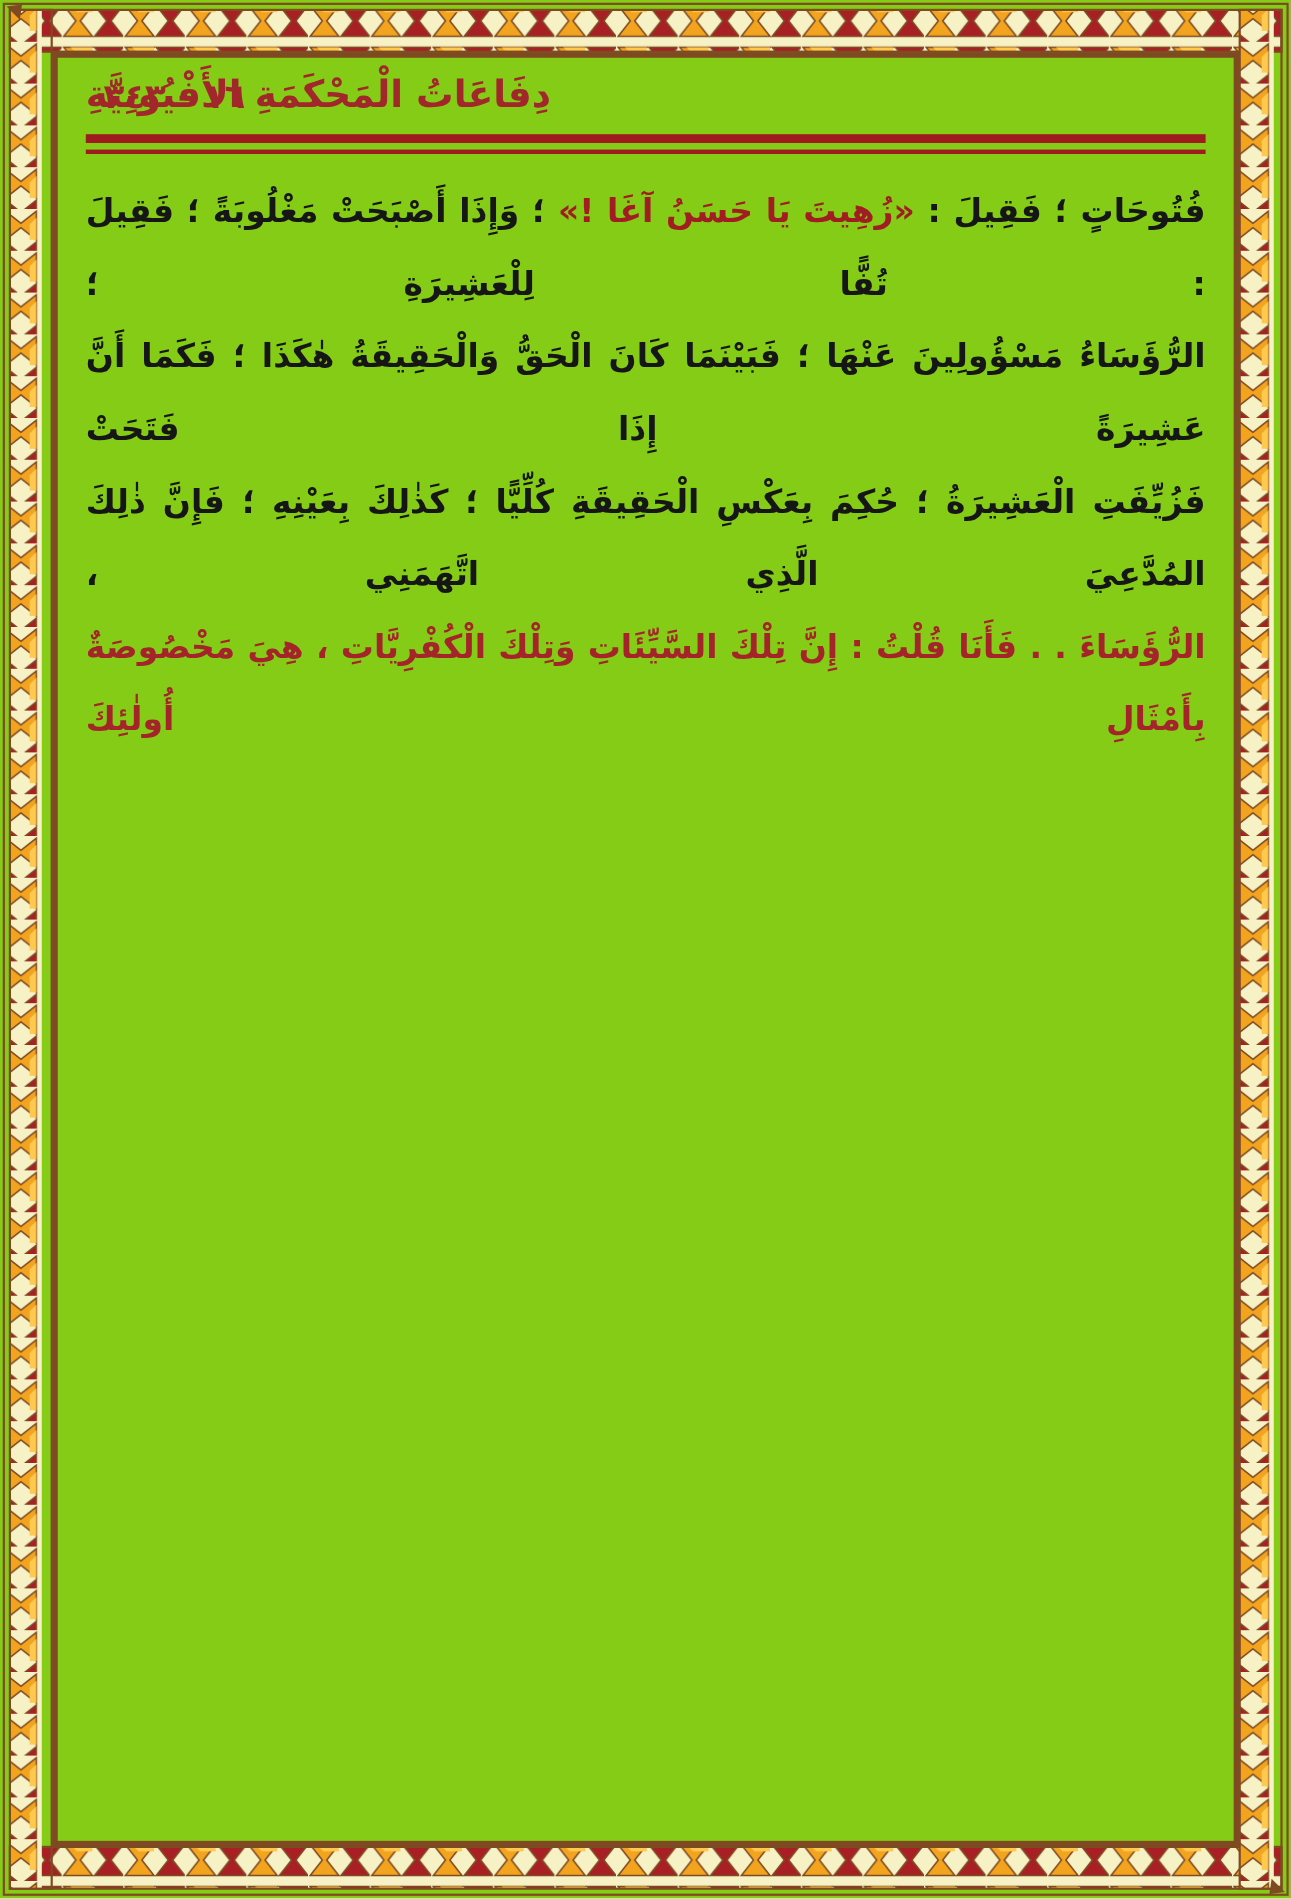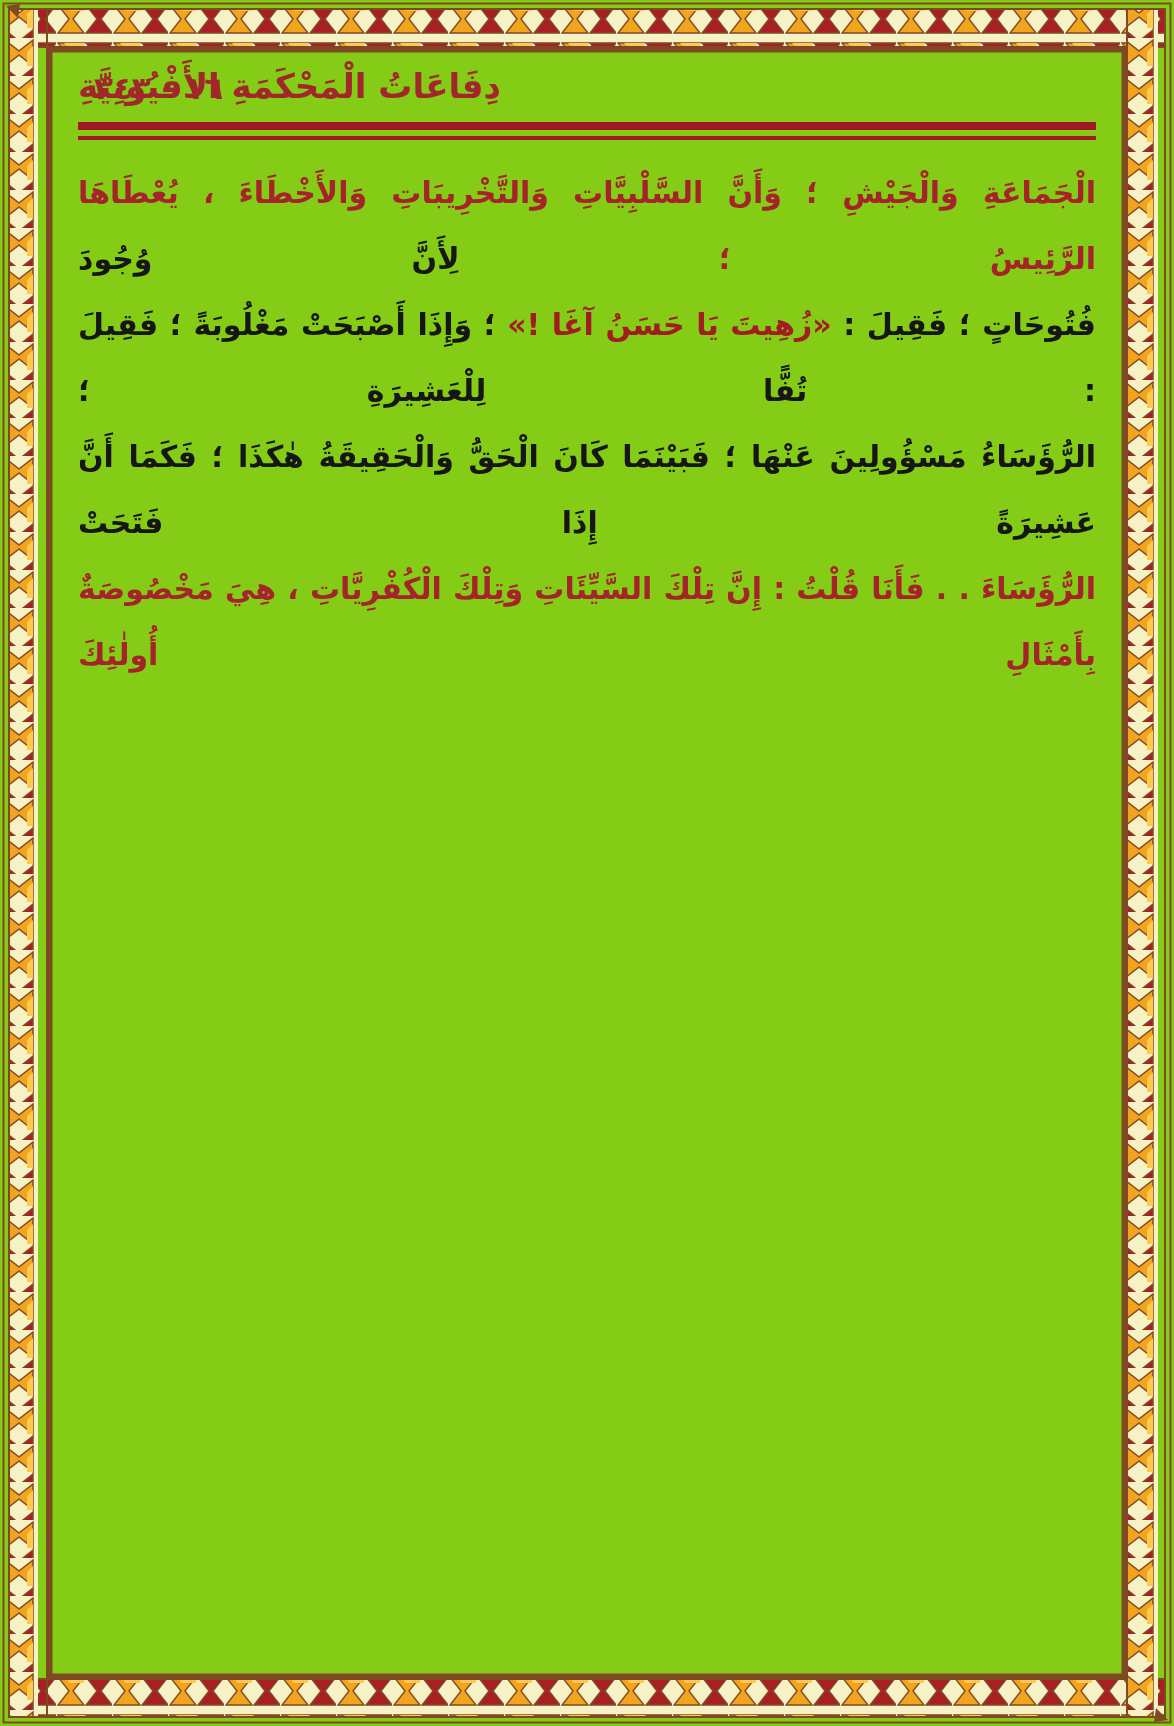--- a/index.html
+++ b/index.html
@@ -52,22 +52,22 @@
   <div class="content">
 
     <div class="header">
       <div class="page-number">١٦ - ٣٤٣</div>
       <div class="page-title">دِفَاعَاتُ الْمَحْكَمَةِ الأَفْيُونِيَّةِ</div>
       <div class="header-rule"></div>
     </div>
 
     <div class="body-text">
       <div id="main-lines">
-          <div class="line lg"><span class="seg maroon">الْجَمَاعَةِ وَالْجَيْشِ ؛ وَأَنَّ السَّلْبِيَّاتِ وَالتَّخْرِيبَاتِ وَالأَخْطَاءَ ، يُعْطَاهَا الرَّئِيسُ ؛ </span><span class="seg black">لِأَنَّ وُجُودَ</span></div>
           <div class="line lg"><span class="seg black">فُتُوحَاتٍ ؛ فَقِيلَ : </span><span class="seg red">«زُهِيتَ يَا حَسَنُ آغَا !»</span><span class="seg black"> ؛ وَإِذَا أَصْبَحَتْ مَغْلُوبَةً ؛ فَقِيلَ : تُفًّا لِلْعَشِيرَةِ ؛</span></div>
           <div class="line lg"><span class="seg black">الرُّؤَسَاءُ مَسْؤُولِينَ عَنْهَا ؛ فَبَيْنَمَا كَانَ الْحَقُّ وَالْحَقِيقَةُ هٰكَذَا ؛ فَكَمَا أَنَّ عَشِيرَةً إِذَا فَتَحَتْ</span></div>
+          <div class="line lg"><span class="seg black">فَزُيِّفَتِ الْعَشِيرَةُ ؛ حُكِمَ بِعَكْسِ الْحَقِيقَةِ كُلِّيًّا ؛ كَذٰلِكَ بِعَيْنِهِ ؛ فَإِنَّ ذٰلِكَ المُدَّعِيَ الَّذِي اتَّهَمَنِي ،</span></div>
           <div class="line lg"><span class="seg maroon">الرُّؤَسَاءَ . . فَأَنَا قُلْتُ : إِنَّ تِلْكَ السَّيِّئَاتِ وَتِلْكَ الْكُفْرِيَّاتِ ، هِيَ مَخْصُوصَةٌ بِأَمْثَالِ أُولٰئِكَ</span></div>
         </div>
 
     </div>
 
   </div>
 </div>
 
 </body></html>

